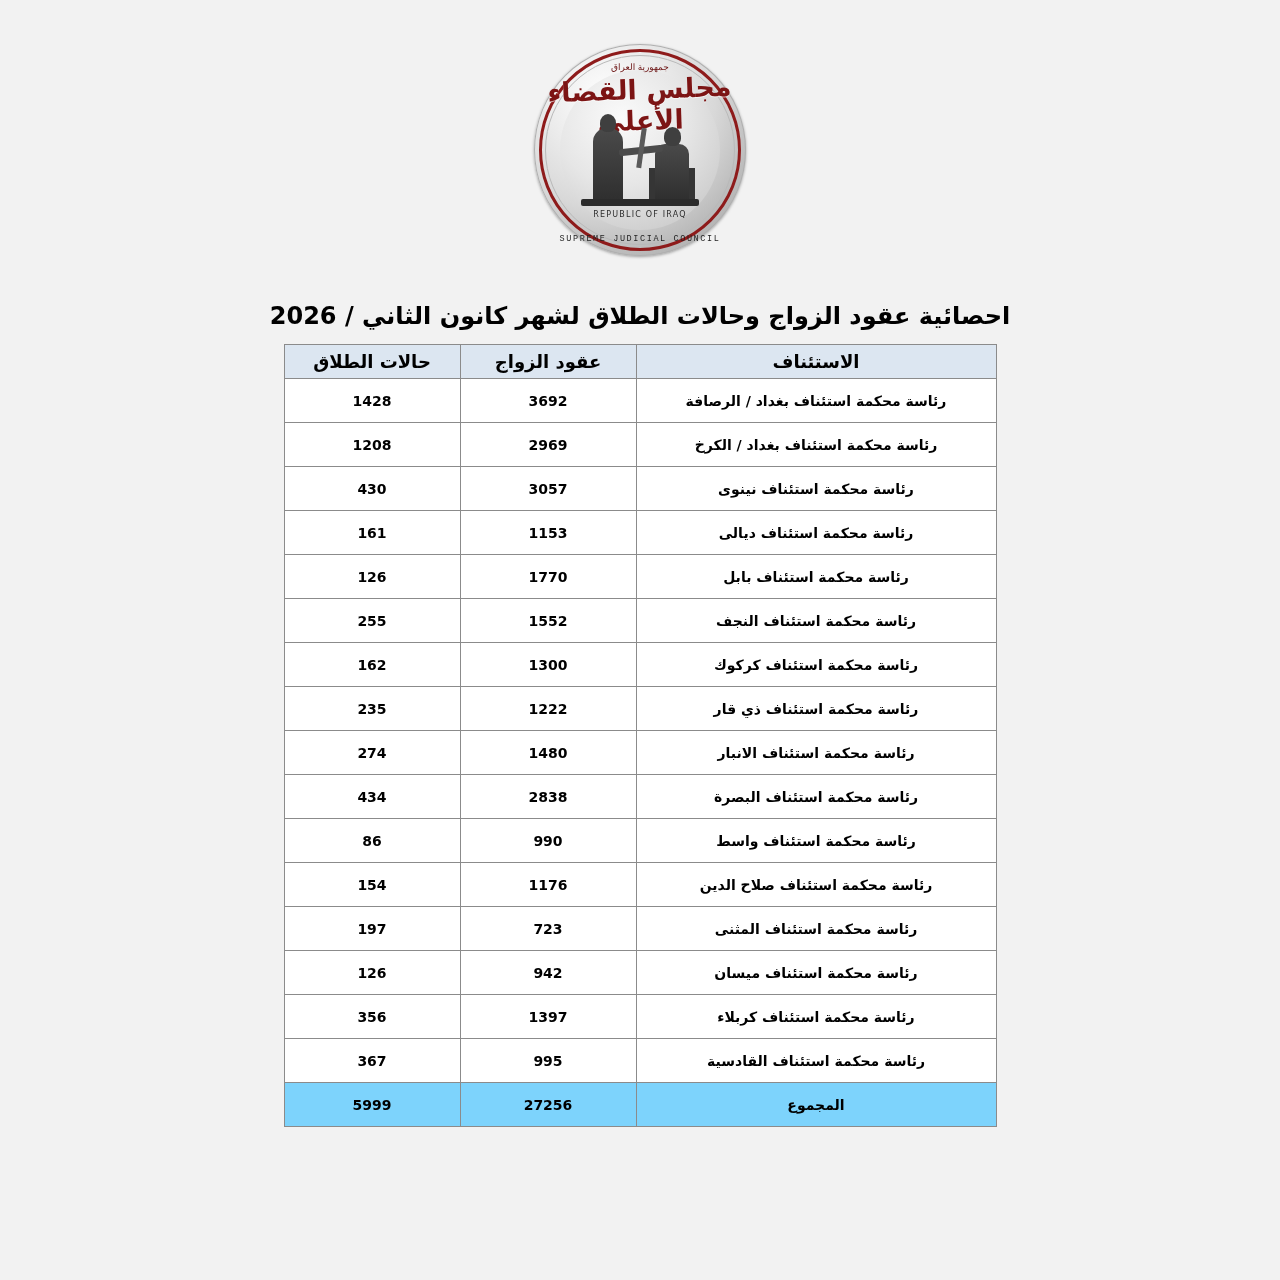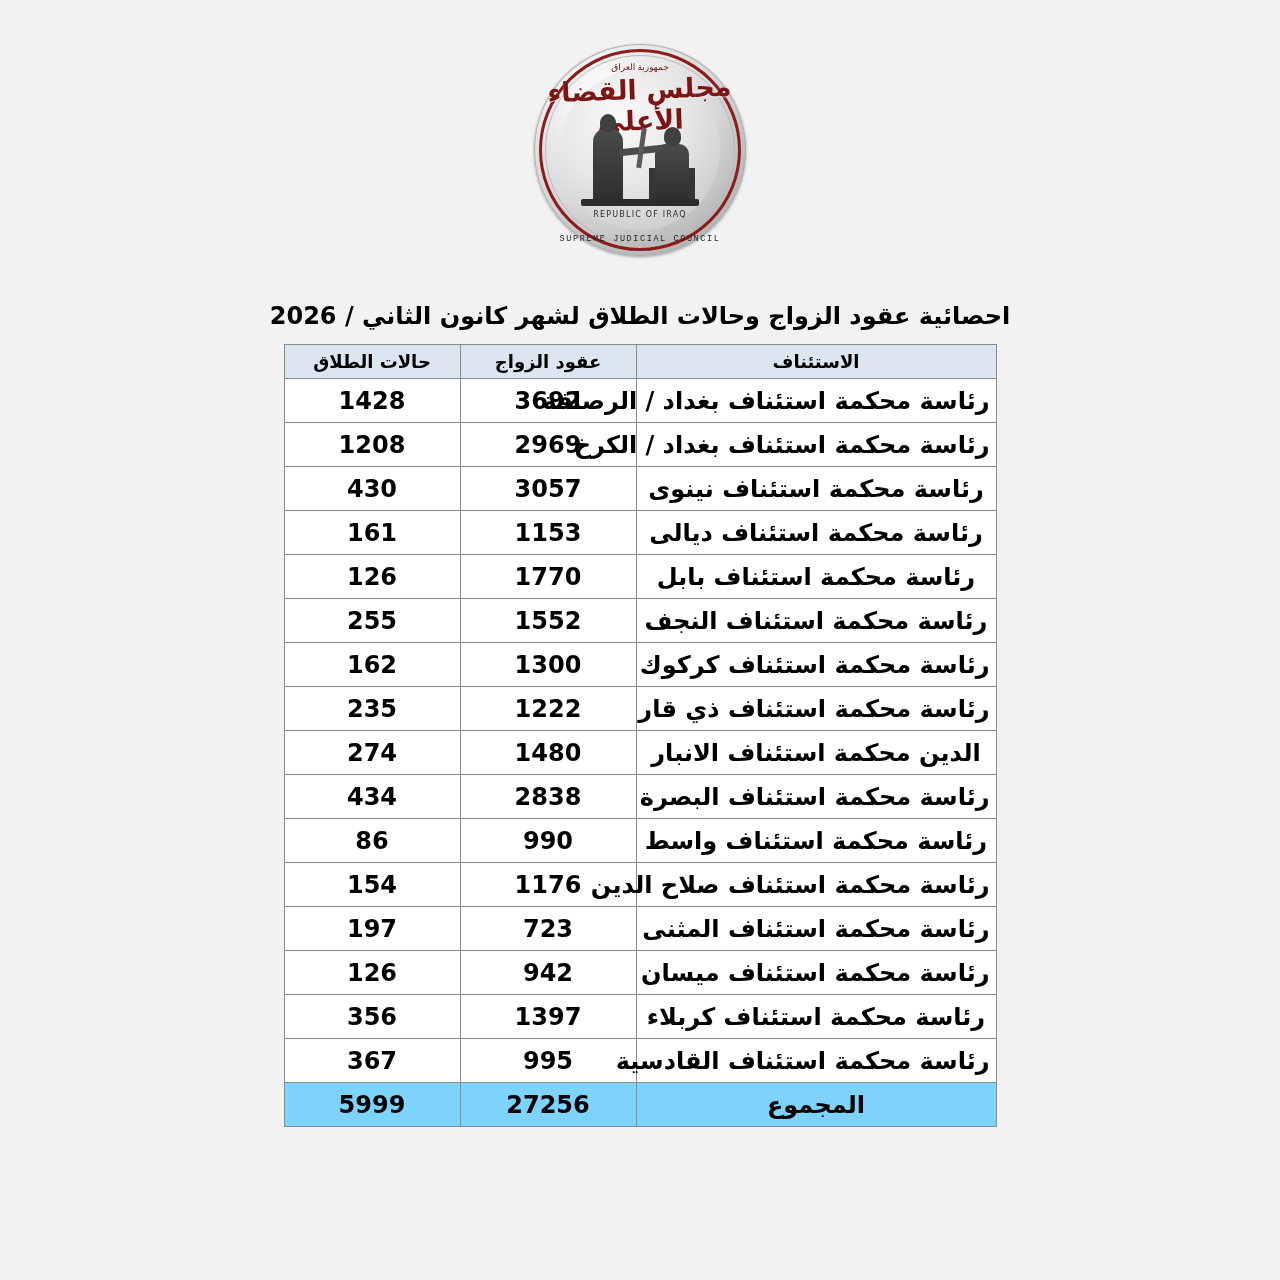--- a/index.html
+++ b/index.html
@@ -56,21 +56,21 @@
   }
   .emblem-top-text {
     position: absolute;
     top: 18px;
     left: 0;
     right: 0;
     text-align: center;
     font-size: 9px;
     color: #6d1616;
     letter-spacing: 1px;
-    font-family: Liberation Serif, serif;
+    font-family: Liberation Sans, sans-serif;
   }
   .emblem-title {
     position: absolute;
     top: 30px;
     left: 0;
     right: 0;
     text-align: center;
     font-size: 27px;
     font-weight: bold;
     color: #7c1414;
@@ -204,21 +204,21 @@
     border-collapse: collapse;
     width: 712px;
     direction: rtl;
     table-layout: fixed;
     background: #ffffff;
   }
   table.stats th,
   table.stats td {
     border: 1px solid #8b8b8b;
     height: 44px;
-    font-size: 24px;
+    font-size: 14px;
     font-weight: bold;
     text-align: center;
     font-family: "DejaVu Sans", "Liberation Sans", sans-serif;
     color: #000;
     background: #ffffff;
     padding: 0 6px;
     box-sizing: border-box;
     white-space: nowrap;
   }
   table.stats thead th {
@@ -310,21 +310,21 @@
           <td>رئاسة محكمة استئناف كركوك</td>
           <td>1300</td>
           <td>162</td>
         </tr>
         <tr>
           <td>رئاسة محكمة استئناف ذي قار</td>
           <td>1222</td>
           <td>235</td>
         </tr>
         <tr>
-          <td>الدين محكمة استئناف الانبار</td>
+          <td>رئاسة محكمة استئناف الانبار</td>
           <td>1480</td>
           <td>274</td>
         </tr>
         <tr>
           <td>رئاسة محكمة استئناف البصرة</td>
           <td>2838</td>
           <td>434</td>
         </tr>
         <tr>
           <td>رئاسة محكمة استئناف واسط</td>

